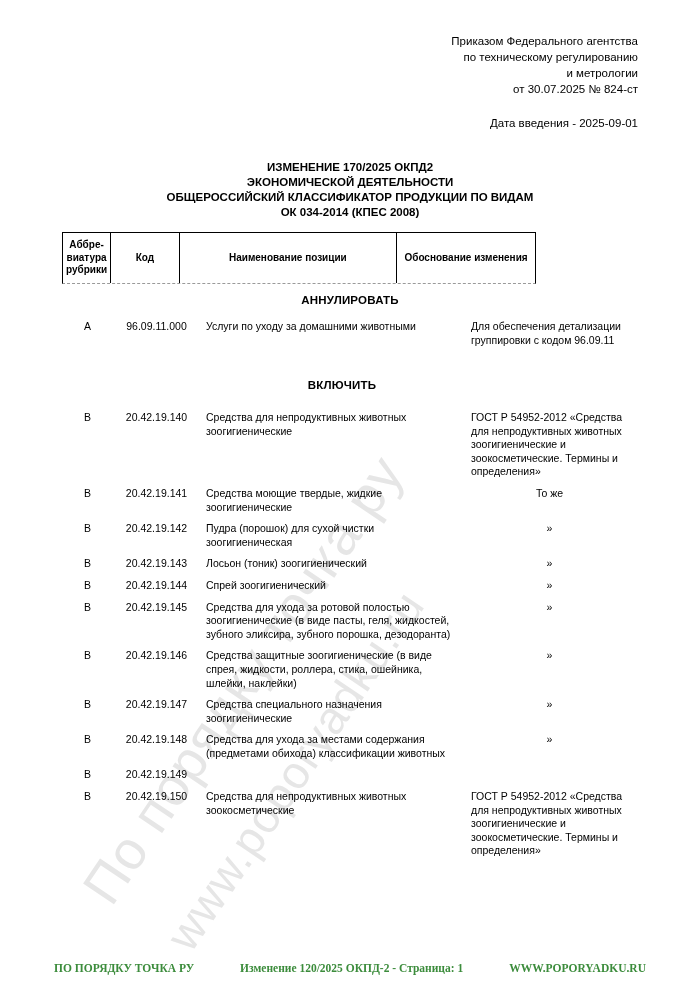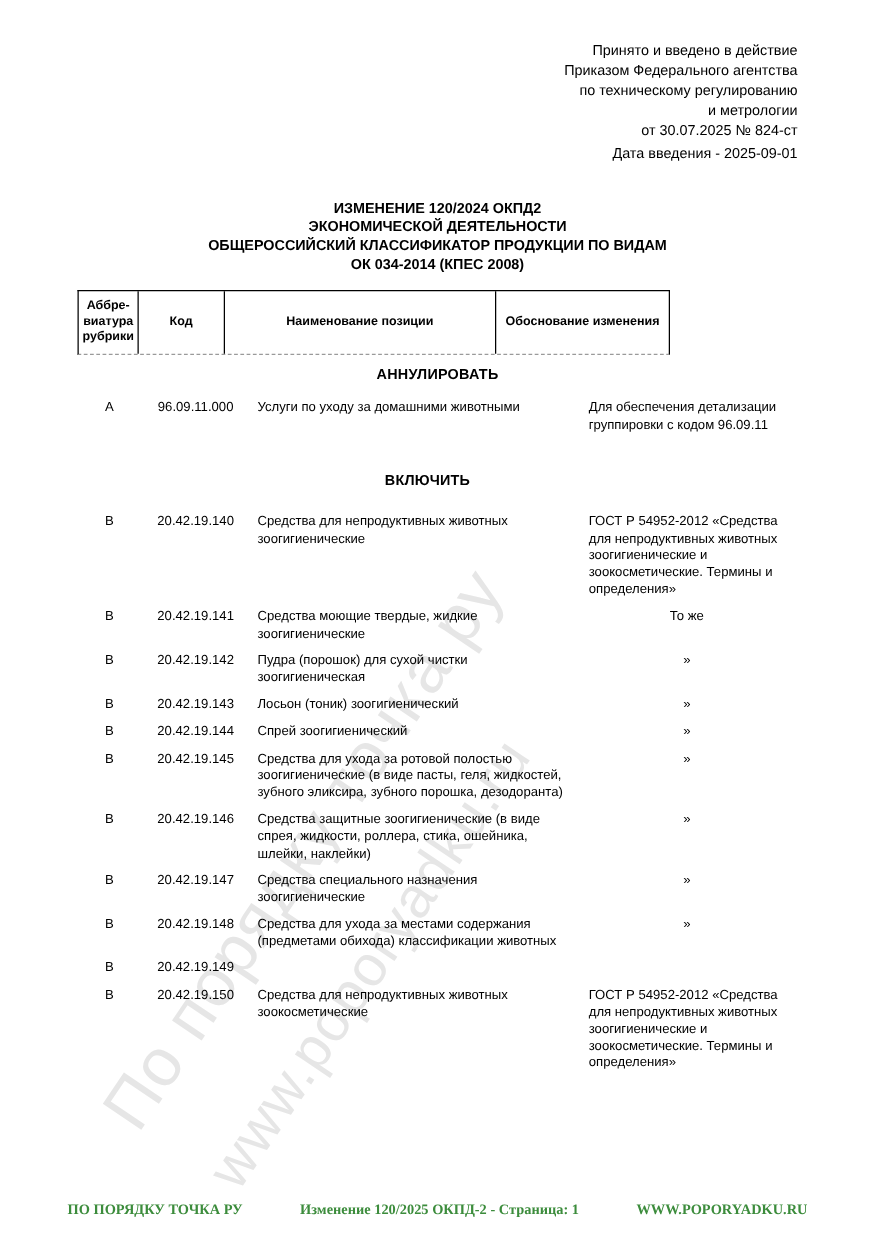--- a/index.html
+++ b/index.html
@@ -177,31 +177,30 @@
 <div class="page">
 
   <div class="watermark">
     <div class="wm-line wm-1">По порядку точка ру</div>
     <div class="wm-line wm-2">www.poporyadku.ru</div>
   </div>
 
   <div class="content">
 
     <div class="approval">
-      <div>Принято и введено в действие</div>
       <div>Приказом Федерального агентства</div>
       <div>по техническому регулированию</div>
       <div>и метрологии</div>
       <div>от 30.07.2025 № 824-ст</div>
     </div>
 
     <div class="intro-date">Дата введения - 2025-09-01</div>
 
     <div class="doc-title">
-      <div>ИЗМЕНЕНИЕ 120/2024 ОКПД2</div>
+      <div>ИЗМЕНЕНИЕ 170/2025 ОКПД2</div>
       <div>ЭКОНОМИЧЕСКОЙ ДЕЯТЕЛЬНОСТИ</div>
       <div>ОБЩЕРОССИЙСКИЙ КЛАССИФИКАТОР ПРОДУКЦИИ ПО ВИДАМ</div>
       <div>ОК 034-2014 (КПЕС 2008)</div>
     </div>
 
     <div class="table">
       <div class="thead">
         <div class="th c1">
           <div>
             <div>Аббре-</div>

